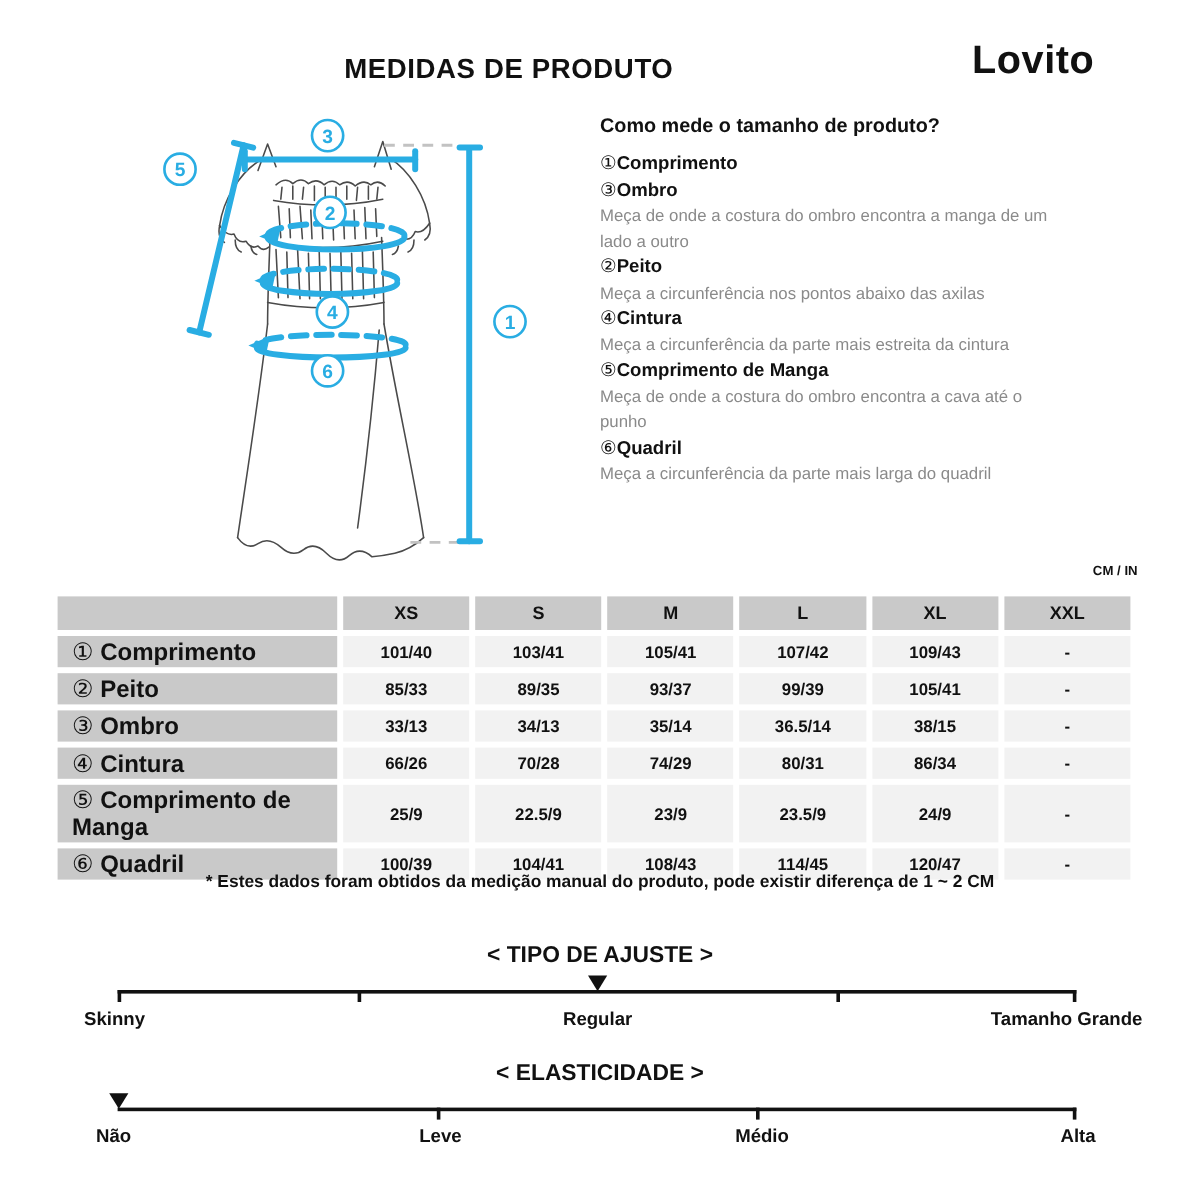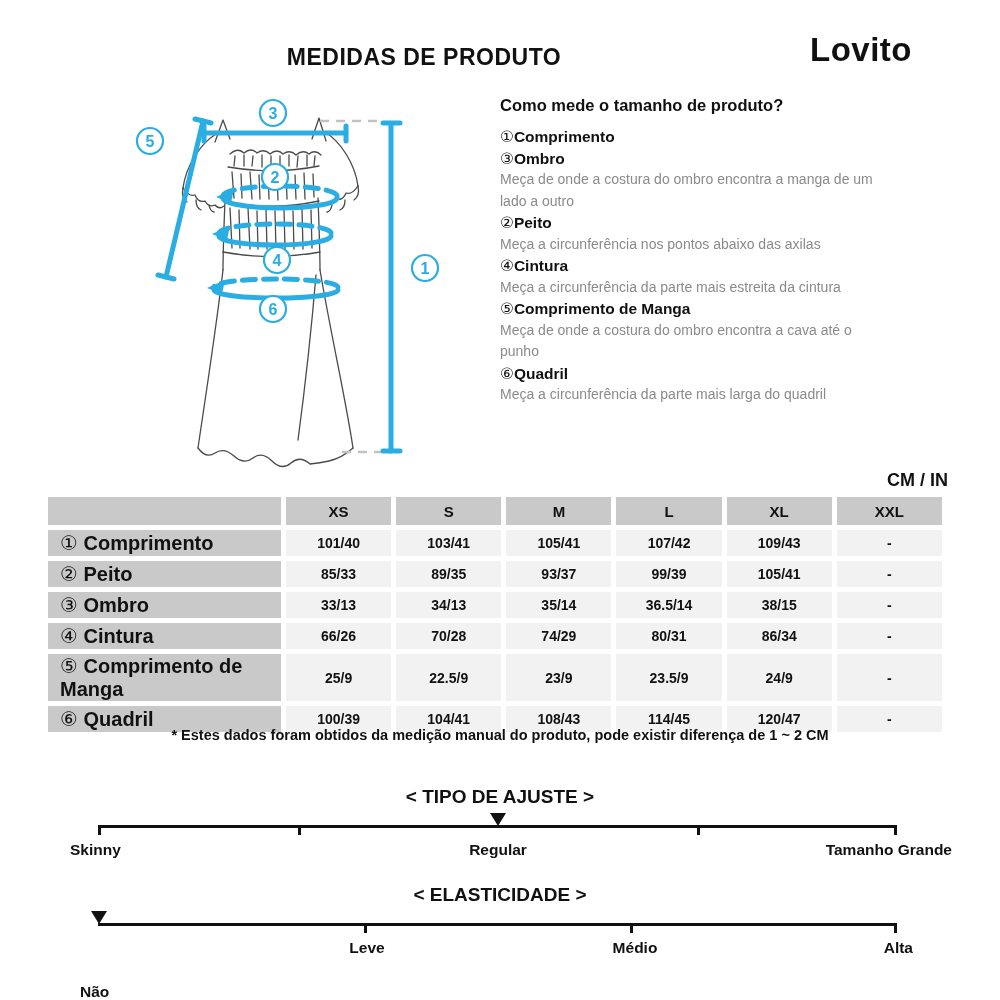--- a/index.html
+++ b/index.html
@@ -19,21 +19,21 @@
 
   .guide{position:absolute;left:500px;top:96px;width:458px;}
   .guide-heading{font-size:16.5px;font-weight:bold;margin-bottom:11px;}
   .guide-item-label{font-size:15.5px;font-weight:bold;line-height:21.5px;}
   .guide-item-label .num{font-weight:400;}
   .guide-item-desc{font-size:14px;line-height:21.5px;color:var(--muted,#8a8a8a);white-space:pre-line;}
 
   .diagram{position:absolute;left:120px;top:90px;width:340px;height:380px;}
   .diagram svg{display:block;width:100%;height:100%;}
 
-  .units{position:absolute;top:470px;right:52px;font-size:18px;font-weight:bold;}
+  .units{position:absolute;top:470px;right:52px;font-size:11px;font-weight:bold;}
 
   table.size-table{position:absolute;left:43px;top:492px;width:904px;
     border-collapse:separate;border-spacing:5px;table-layout:fixed;}
   table.size-table th,table.size-table td{font-weight:bold;text-align:center;vertical-align:middle;}
   table.size-table th{background:var(--table-header-bg,#c9c9c9);height:28px;font-size:15px;}
   table.size-table th.corner{background:var(--table-header-bg,#c9c9c9);}
   table.size-table td{background:var(--table-cell-bg,#f2f2f2);height:26px;font-size:14px;}
   table.size-table td.rowlabel{background:var(--table-header-bg,#c9c9c9);text-align:left;
     padding-left:12px;font-size:20px;}
   table.size-table td.rowlabel .num{font-weight:400;}
@@ -250,18 +250,18 @@
   <span class="scale-label center-x" style="left:498px;top:841px;">Regular</span>
   <span class="scale-label" style="right:48px;top:841px;">Tamanho Grande</span>
 
   <div class="scale-title" style="top:884px;">&lt; ELASTICIDADE &gt;</div>
   <div class="scale-line" style="top:923px;">
     <span class="tick" style="left:33.3%;"></span>
     <span class="tick" style="left:66.6%;"></span>
     <span class="tick" style="right:0;"></span>
     <span class="marker" style="left:1px;top:-12px;"></span>
   </div>
-  <span class="scale-label" style="left:80px;top:983px;">Não</span>
+  <span class="scale-label" style="left:80px;top:939px;">Não</span>
   <span class="scale-label center-x" style="left:367px;top:939px;">Leve</span>
   <span class="scale-label center-x" style="left:635px;top:939px;">Médio</span>
   <span class="scale-label" style="right:87px;top:939px;">Alta</span>
 
 </div>
 
 </body></html>

